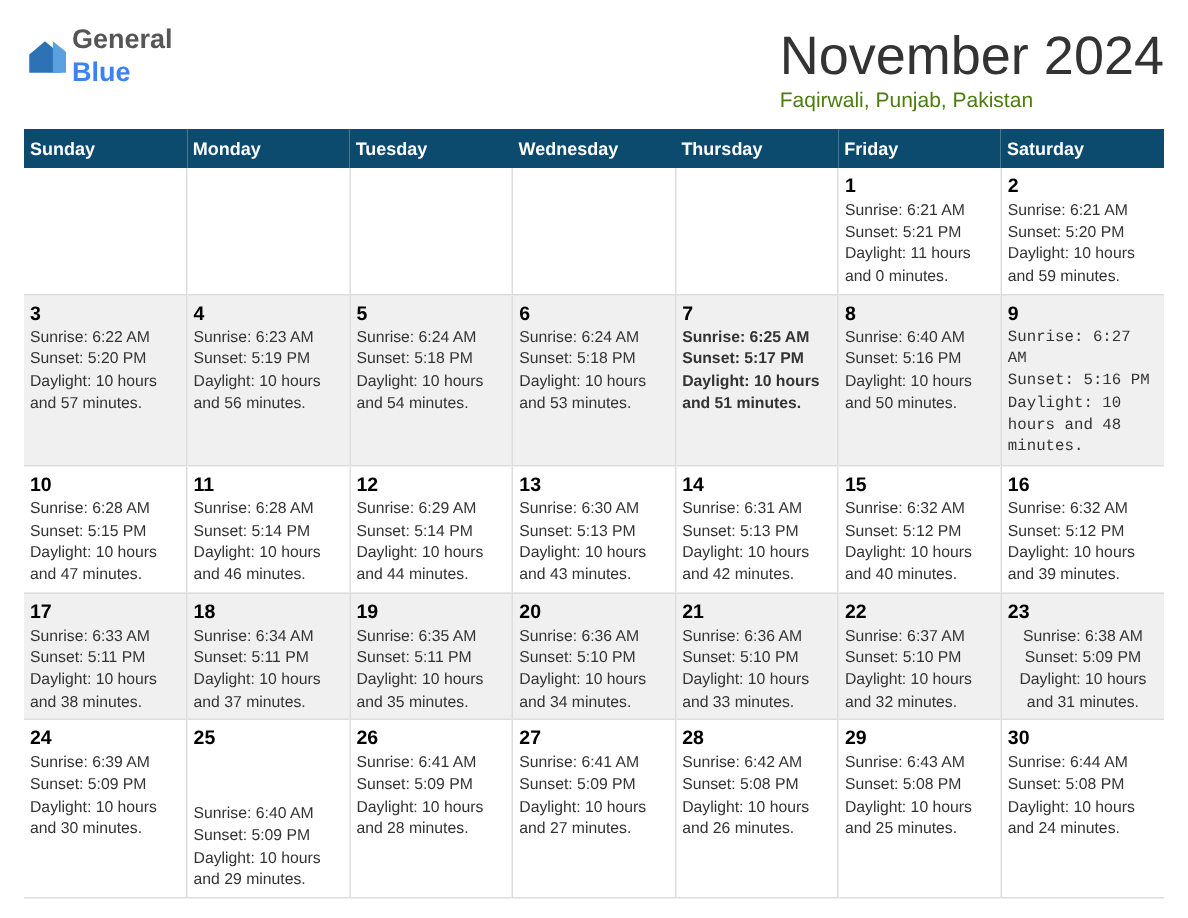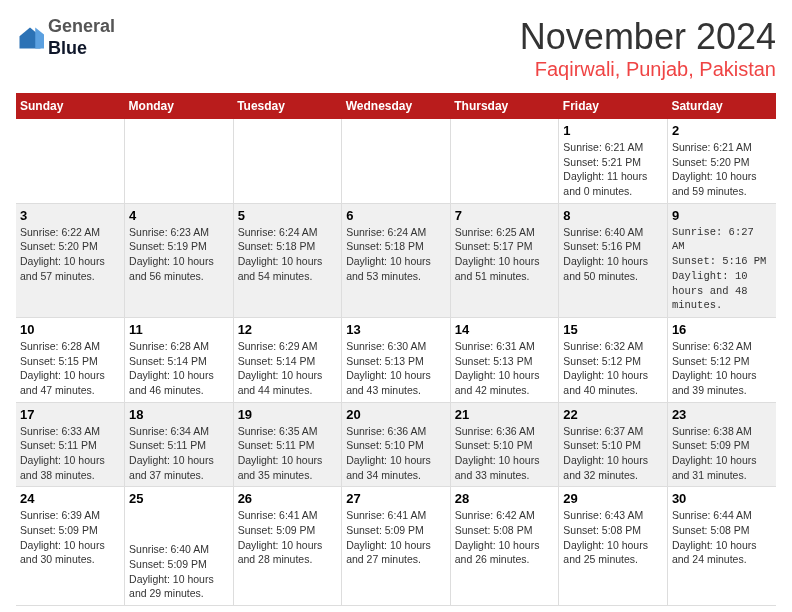--- a/index.html
+++ b/index.html
@@ -20,44 +20,44 @@
       display: flex;
       align-items: center;
       gap: 4px;
     }
     .logo-text {
       font-size: 18px;
       font-weight: bold;
       line-height: 1.2;
     }
     .logo-general { color: #555; }
-    .logo-blue { color: #0f172a; }
+    .logo-blue { color: #3b82f6; }
     .logo-icon {
       width: 28px;
       height: 28px;
     }
     .title-area {
-      text-align: right;
+      text-align: left;
     }
     .month-title {
       font-size: 36px;
       font-weight: normal;
       color: #333;
     }
     .location {
-      font-size: 20px;
-      color: #ef4444;
+      font-size: 14px;
+      color: #4d7c0f;
     }
     table {
       width: 100%;
       border-collapse: collapse;
       font-size: 11px;
     }
     thead tr {
-      background-color: #b91c1c;
+      background-color: #0c4a6e;
       color: white;
     }
     thead th {
       padding: 6px 4px;
       text-align: left;
       font-size: 12px;
       font-weight: bold;
     }
     tbody tr {
       border-bottom: 1px solid #ddd;
@@ -162,21 +162,21 @@
 Daylight: 10 hours and 54 minutes.</div>
         </td>
         <td>
           <div class="day-number">6</div>
           <div class="day-info" style="white-space: pre-line;">Sunrise: 6:24 AM
 Sunset: 5:18 PM
 Daylight: 10 hours and 53 minutes.</div>
         </td>
         <td>
           <div class="day-number">7</div>
-          <div class="day-info" style="white-space: pre-line;">Sunrise: 6:25 AM
+          <div class="day-info" style="white-space: pre-line; font-weight: bold;">Sunrise: 6:25 AM
 Sunset: 5:17 PM
 Daylight: 10 hours and 51 minutes.</div>
         </td>
         <td>
           <div class="day-number">8</div>
           <div class="day-info" style="white-space: pre-line;">Sunrise: 6:40 AM
 Sunset: 5:16 PM
 Daylight: 10 hours and 50 minutes.</div>
         </td>
         <td>
@@ -262,21 +262,21 @@
 Daylight: 10 hours and 33 minutes.</div>
         </td>
         <td>
           <div class="day-number">22</div>
           <div class="day-info" style="white-space: pre-line;">Sunrise: 6:37 AM
 Sunset: 5:10 PM
 Daylight: 10 hours and 32 minutes.</div>
         </td>
         <td>
           <div class="day-number">23</div>
-          <div class="day-info" style="white-space: pre-line;">Sunrise: 6:38 AM
+          <div class="day-info" style="white-space: pre-line; text-align: center;">Sunrise: 6:38 AM
 Sunset: 5:09 PM
 Daylight: 10 hours and 31 minutes.</div>
         </td>
       </tr>
       <tr class="row-odd">
         <td>
           <div class="day-number">24</div>
           <div class="day-info" style="white-space: pre-line;">Sunrise: 6:39 AM
 Sunset: 5:09 PM
 Daylight: 10 hours and 30 minutes.</div>

